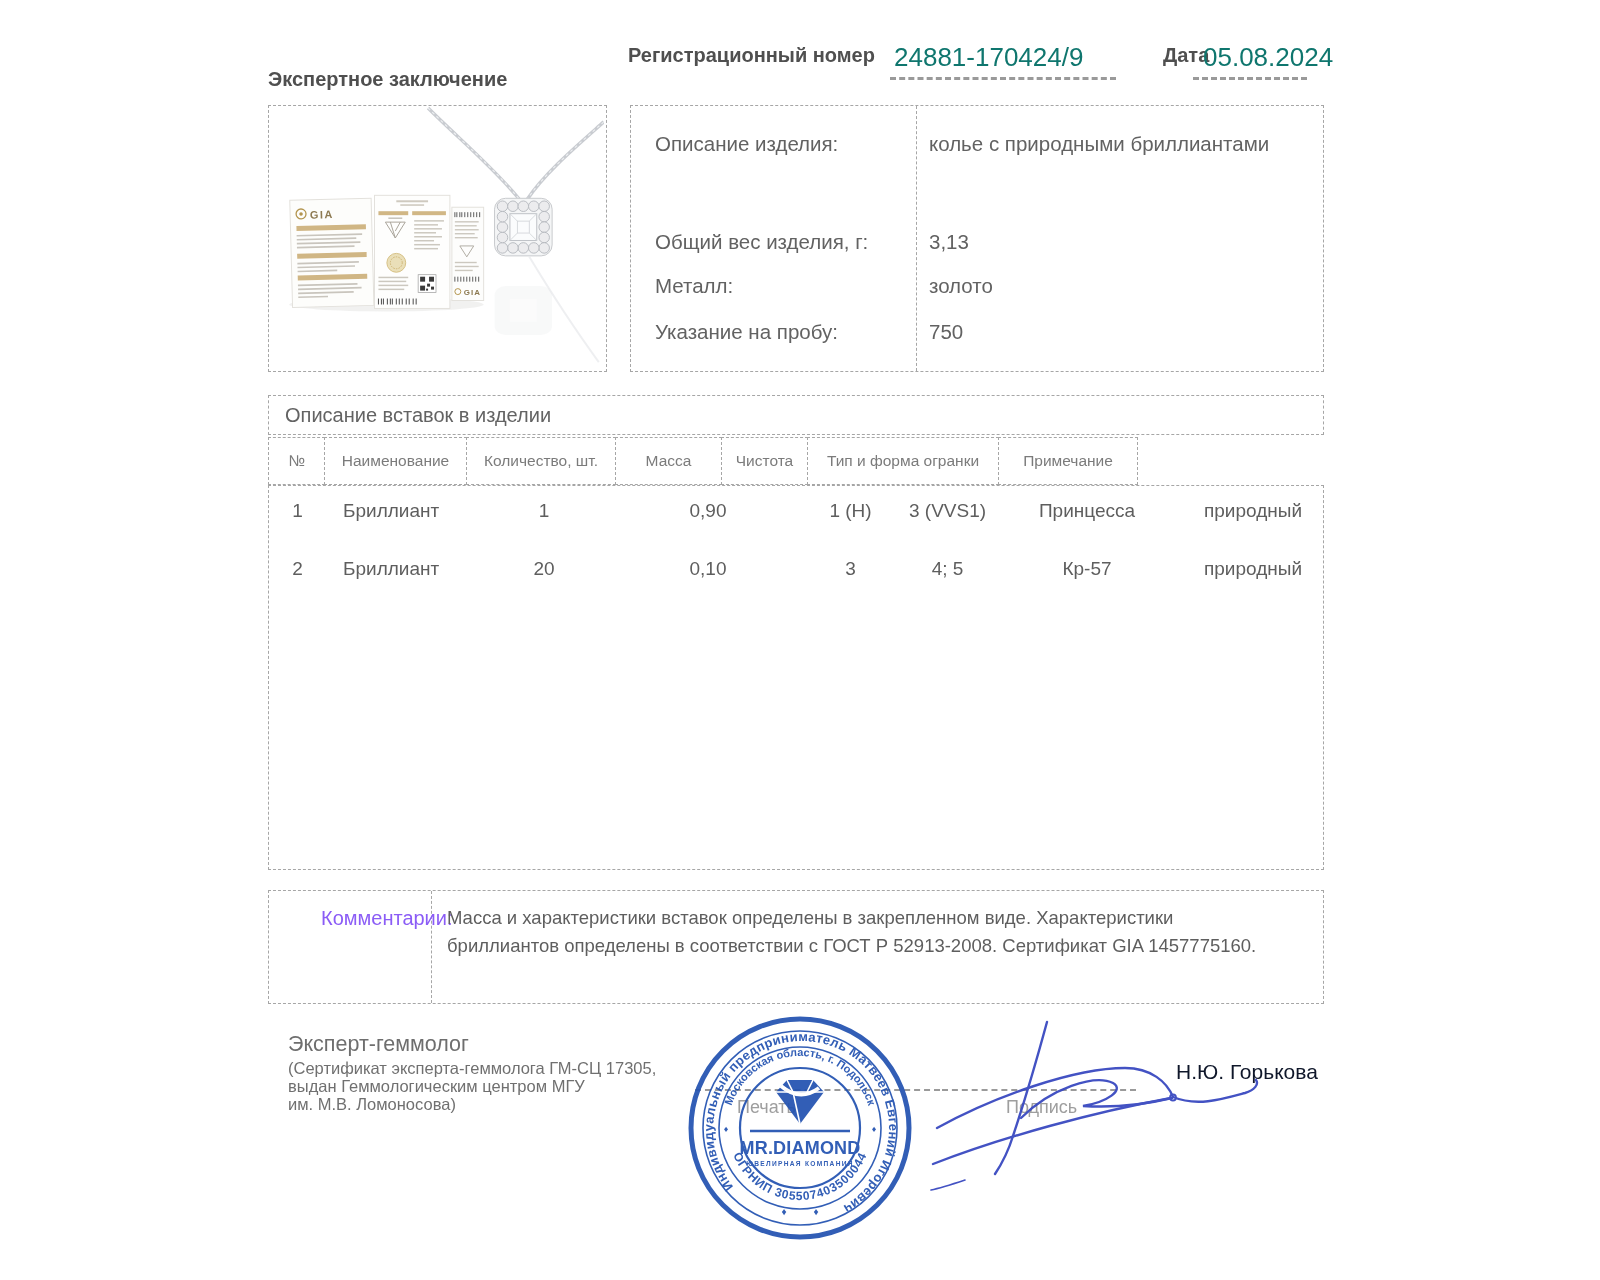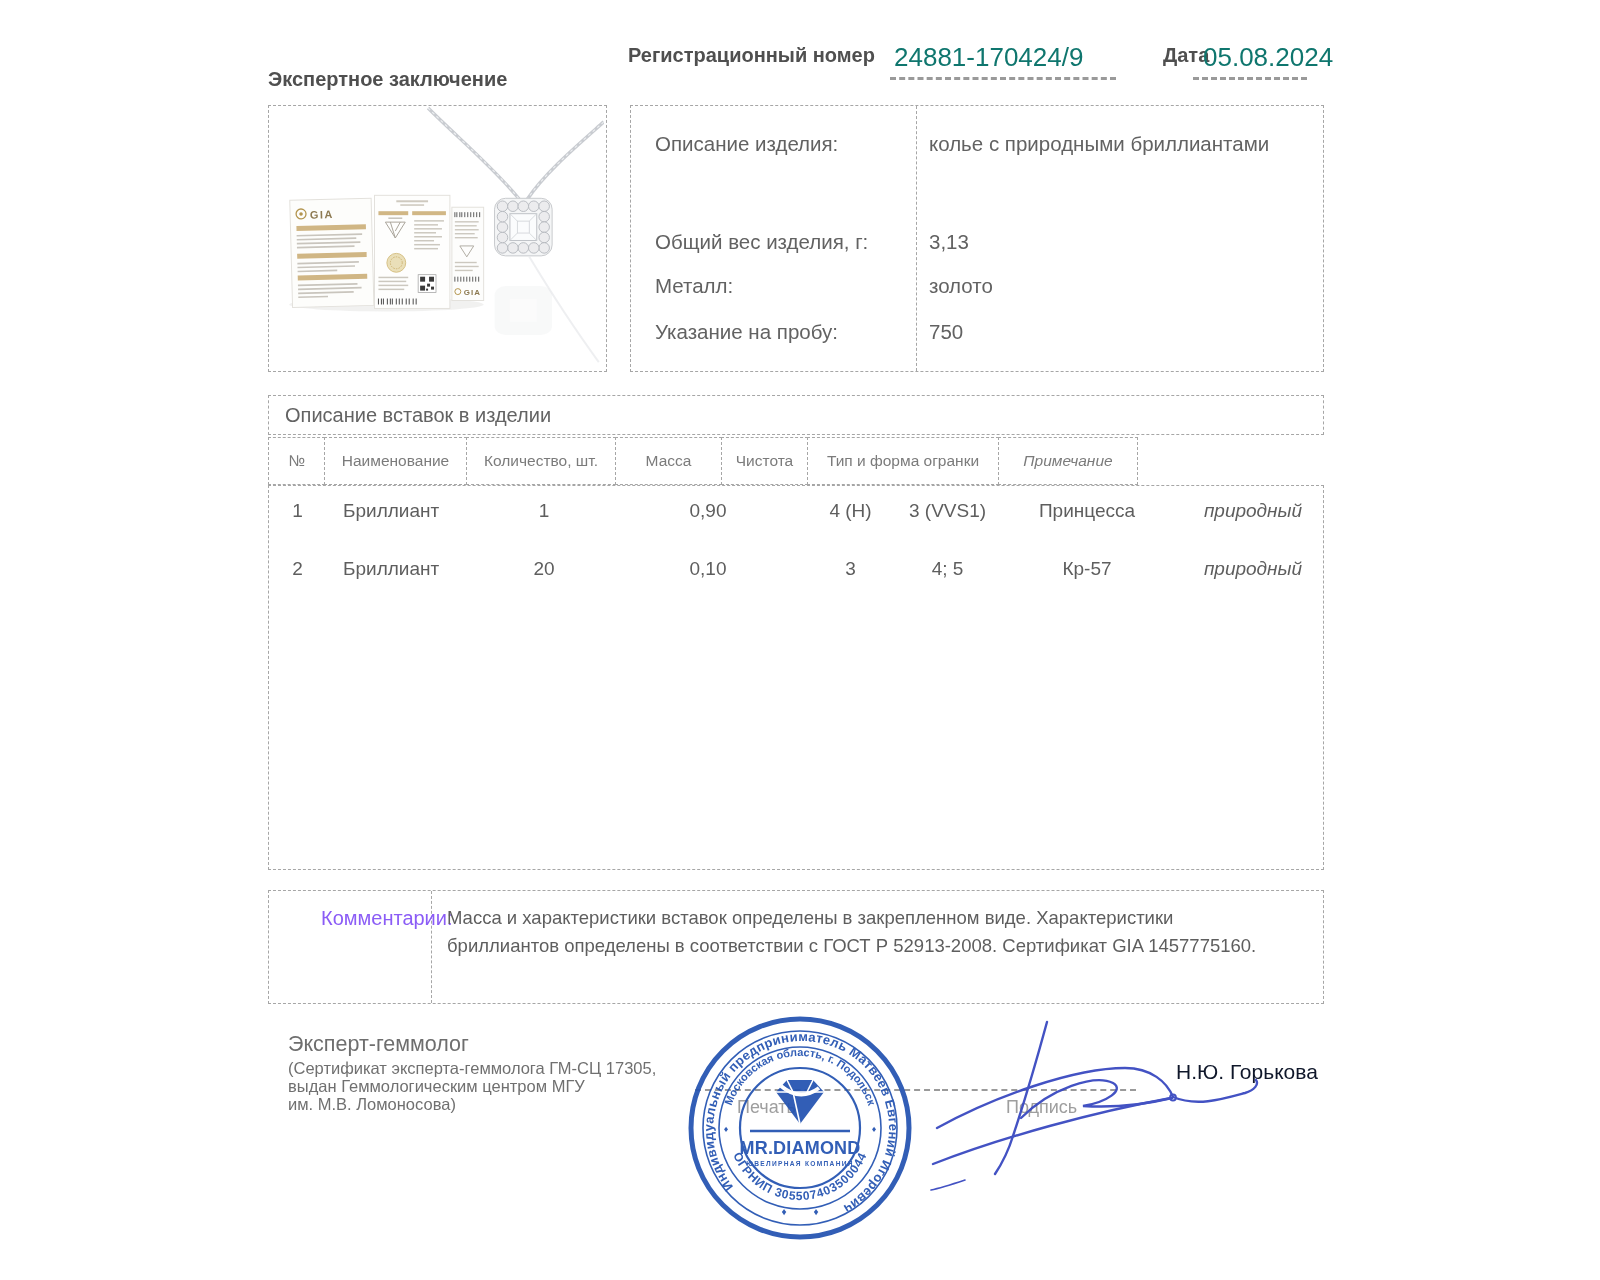--- a/index.html
+++ b/index.html
@@ -25,21 +25,21 @@
   .d-value{position:absolute; left:298px; font-size:20.5px; color:#626262;}
   
   .tbl-title-box{left:268px; top:395px; width:1054px; height:38px;}
   .tbl-title{position:absolute; left:16px; top:8px; font-size:20px; color:#636363;}
   .tbl-head{left:268px; top:437px; width:1054px; height:48px; display:flex;}
   .th{box-sizing:border-box; border:1px dashed #a6a6a6; margin-left:-1px; height:48px;
       display:flex; align-items:center; justify-content:center;
       font-size:15.5px; color:#7b7b7b; text-align:center;}
   .th:first-child{margin-left:0;}
   .c0{width:57px;} .c1{width:143px;} .c2{width:150px;} .c3{width:178px;}
-  .c4{width:107px;} .c5{width:87px;} .c6{width:192px;} .c7{width:140px;font-style:italic;}
+  .c4{width:107px;} .c5{width:87px;} .c6{width:192px;} .c7{width:140px;}
   .tbl-body{left:268px; top:485px; width:1054px; height:383px;}
   .tr{position:absolute; left:0; width:1054px; height:30px; display:flex; align-items:center;}
   .tr-1{top:10px;} .tr-2{top:68px;}
   .td{box-sizing:border-box; display:flex; align-items:center; justify-content:center;
       font-size:19px; color:#5e5e5e;}
   .td.c1{justify-content:flex-start; padding-left:17px;}
   .totals{position:absolute; top:128px; left:0; width:1054px; height:28px; font-size:19px; color:#5e5e5e;}
   .tot-left{position:absolute; left:30px; top:0;}
   .tot-right{position:absolute; left:597px; top:0;}
   
@@ -237,21 +237,21 @@
     <div class="th c6">Тип и форма огранки</div>
     <div class="th c7">Примечание</div>
   </div>
 
   <div class="dbox tbl-body">
     <div class="tr tr-1">
       <div class="td c0">1</div>
       <div class="td c1">Бриллиант</div>
       <div class="td c2">1</div>
       <div class="td c3">0,90</div>
-      <div class="td c4">4 (H)</div>
+      <div class="td c4">1 (H)</div>
       <div class="td c5">3 (VVS1)</div>
       <div class="td c6">Принцесса</div>
       <div class="td c7">природный</div>
     </div>
     <div class="tr tr-2">
       <div class="td c0">2</div>
       <div class="td c1">Бриллиант</div>
       <div class="td c2">20</div>
       <div class="td c3">0,10</div>
       <div class="td c4">3</div>

